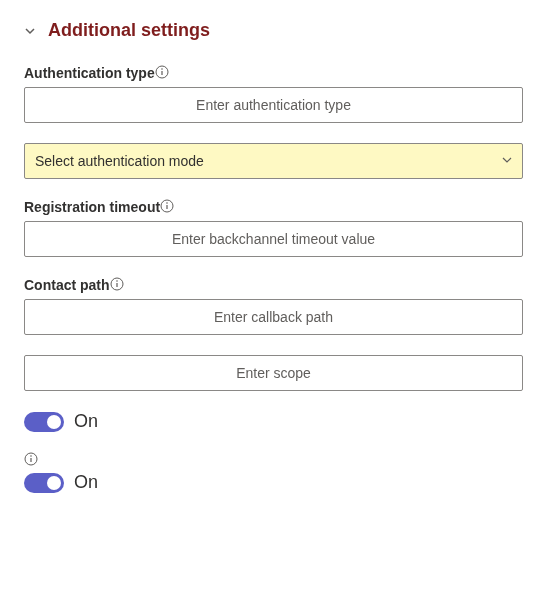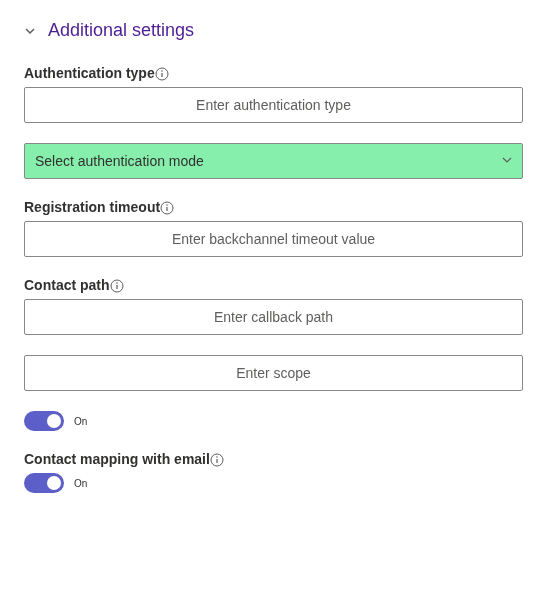--- a/index.html
+++ b/index.html
@@ -25,29 +25,29 @@
       width: 12px;
       height: 12px;
       display: flex;
       align-items: center;
       justify-content: center;
       cursor: pointer;
       color: #605e5c;
     }
     .section-title {
       font-size: 18px;
-      font-weight: 400;
-      color: #4c1d95;
+      font-weight: 700;
+      color: #7f1d1d;
     }
     .field-group {
       margin-bottom: 20px;
     }
     .field-label-row {
       display: flex;
-      align-items: flex-end;
+      align-items: flex-start;
       margin-bottom: 6px;
     }
     .field-label {
       font-size: 14px;
       font-weight: 600;
       color: #323130;
     }
     .info-icon {
       width: 14px;
       height: 14px;
@@ -79,21 +79,21 @@
     }
     .select-input {
       width: 100%;
       height: 36px;
       padding: 6px 32px 6px 10px;
       border: 1px solid #8a8886;
       border-radius: 2px;
       font-size: 14px;
       font-family: inherit;
       color: #323130;
-      background: #86efac;
+      background: #fef9c3;
       appearance: none;
       outline: none;
       cursor: pointer;
     }
     .select-chevron {
       position: absolute;
       right: 10px;
       top: 50%;
       transform: translateY(-50%);
       pointer-events: none;
@@ -116,21 +116,21 @@
     .toggle-thumb {
       width: 14px;
       height: 14px;
       border-radius: 50%;
       background: #ffffff;
       position: absolute;
       top: 3px;
       right: 3px;
     }
     .toggle-label {
-      font-size: 10px;
+      font-size: 18px;
       color: #323130;
     }
   </style>
 </head>
 <body>
 
 <div class="section-header">
   <span class="chevron">
     <svg width="12" height="12" viewBox="0 0 12 12">
         <path d="M2 4 L6 8 L10 4" fill="none" stroke="currentColor" stroke-width="1.5"></path>
@@ -202,21 +202,20 @@
   <div class="toggle-row">
     <div class="toggle">
       <div class="toggle-thumb"></div>
     </div>
     <span class="toggle-label">On</span>
   </div>
 </div>
 
 <div class="field-group">
   <div class="field-label-row">
-    <span class="field-label">Contact mapping with email</span>
     <span class="info-icon">
       <svg width="14" height="14" viewBox="0 0 14 14">
           <circle cx="7" cy="7" r="6" fill="none" stroke="currentColor" stroke-width="1"></circle>
           <circle cx="7" cy="4" r="0.8" fill="currentColor"></circle>
           <rect x="6.4" y="6" width="1.2" height="4" fill="currentColor"></rect>
         </svg>
     </span>
   </div>
   <div class="toggle-row">
     <div class="toggle">

